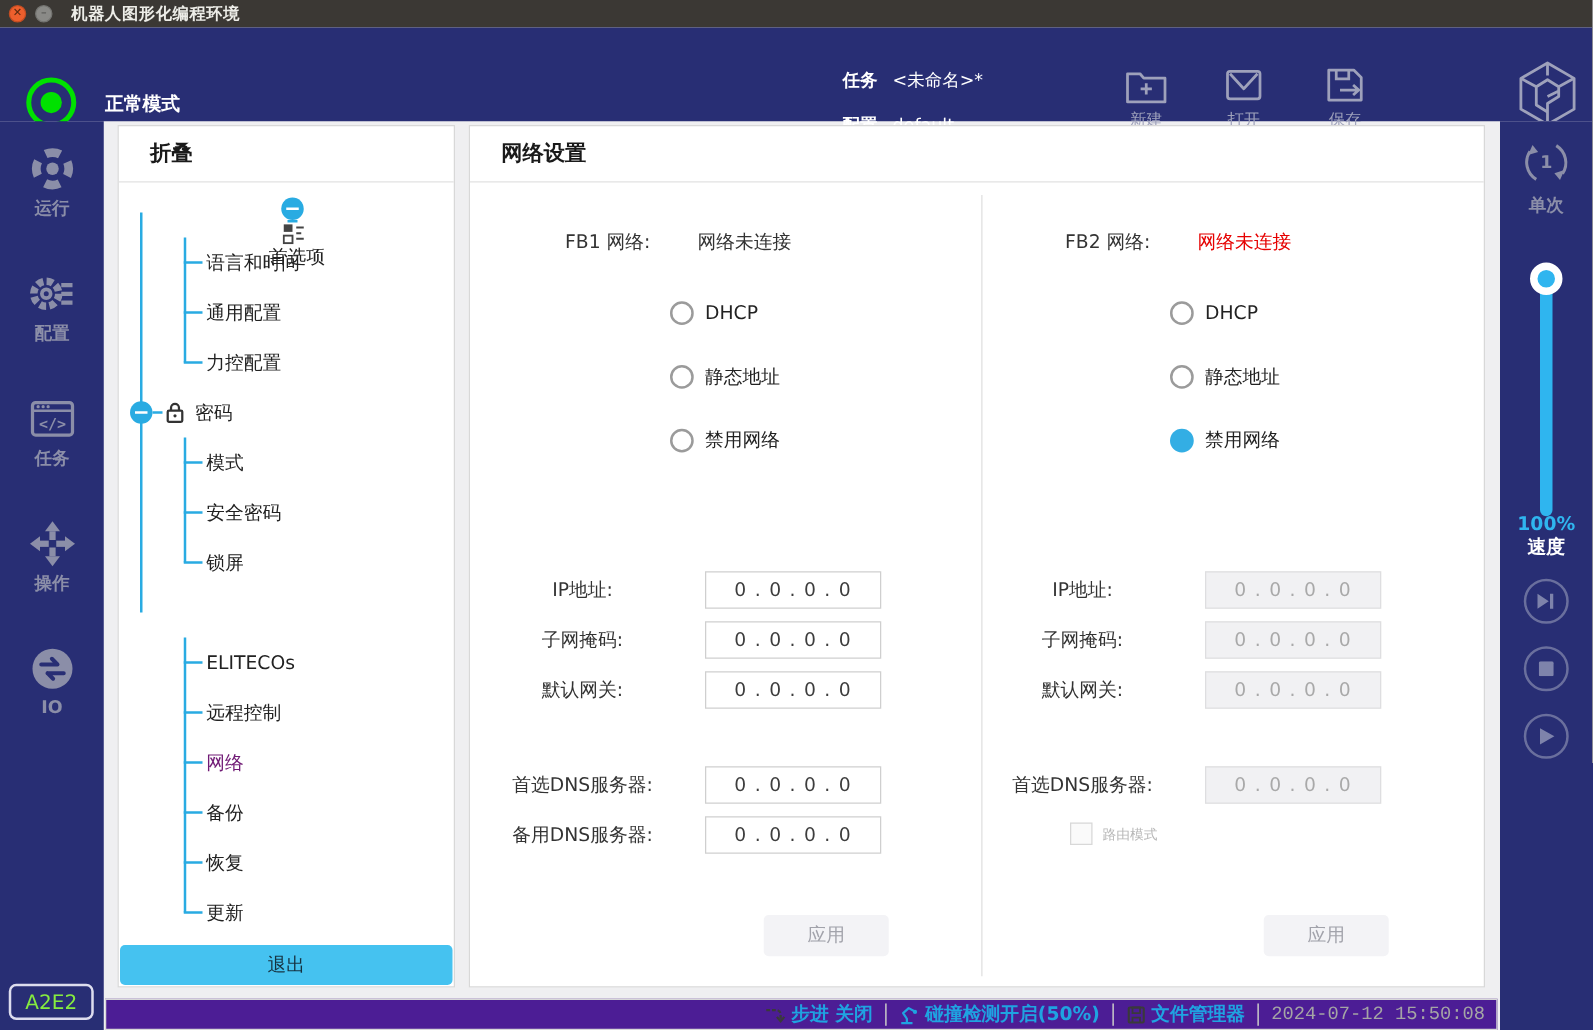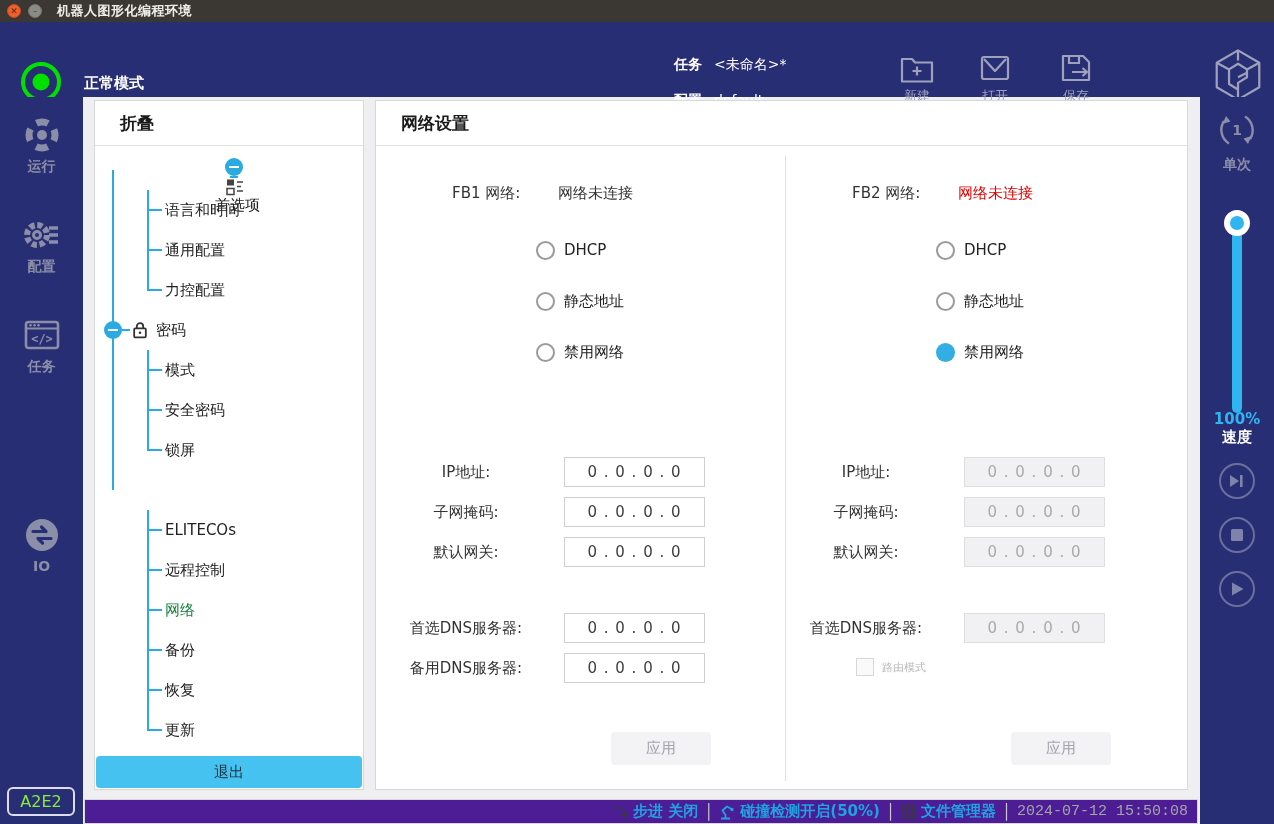--- a/index.html
+++ b/index.html
@@ -42,21 +42,21 @@
   .card { position:absolute; top:100px; background:#fff; border:1px solid #D8D8D8; }
   .card-head { height:45px; line-height:44px; border-bottom:1px solid #E2E2E2; font-weight:bold; font-size:17px; color:#1a1a1a; padding-left:25px; }
 
   
   .treepanel { left:94px; width:270px; height:690px; }
   .tree-body { position:relative; height:608px; }
   .trow { position:absolute; left:0; right:0; height:40px; display:flex; align-items:center; font-size:15px; color:#222; }
   .trow.parent { padding-left:9px; }
   .trow.child { padding-left:70px; }
   .trow.child::before { content:""; position:absolute; left:52px; top:19px; width:15px; height:2px; background:#29ABE2; }
-  .trow.child.selected { color:#15803d; }
+  .trow.child.selected { color:#701a75; }
   .node { width:18px; height:18px; border-radius:50%; background:#29ABE2; position:relative; flex:0 0 auto; }
   .node::after { content:""; position:absolute; left:4px; top:8px; width:10px; height:2px; background:#fff; }
   .node-link { width:8px; height:2px; background:#29ABE2; flex:0 0 auto; }
   .ticon { margin-left:2px; flex:0 0 auto; }
   .trow.parent .tlabel { margin-left:8px; }
   .tline { position:absolute; width:2px; background:#29ABE2; }
   .trunk { left:17px; top:24px; height:320px; }
   .grp1 { left:52px; top:44px; height:100px; }
   .grp2 { left:52px; top:204px; height:100px; }
   .grp3 { left:52px; top:364px; height:220px; }
@@ -183,20 +183,33 @@
       <svg width="40" height="40" viewBox="0 0 40 40" style="margin:0 auto;display:block;">
           <rect x="4" y="7" width="32" height="26" rx="2.5" fill="none" stroke="#8B8EA8" stroke-width="2.6"></rect>
           <line x1="4" y1="13.5" x2="36" y2="13.5" stroke="#8B8EA8" stroke-width="2"></line>
           <circle cx="8.5" cy="10.3" r="1.3" fill="#8B8EA8"></circle>
           <circle cx="12.5" cy="10.3" r="1.3" fill="#8B8EA8"></circle>
           <circle cx="16.5" cy="10.3" r="1.3" fill="#8B8EA8"></circle>
           <text x="20" y="28" font-size="12" font-weight="bold" fill="#8B8EA8" text-anchor="middle" font-family="'DejaVu Sans Mono',monospace">&lt;/&gt;</text>
         </svg>
       <span class="nlabel">任务</span>
     </div>
+    <div class="nav-item" style="top:318px;">
+      <svg width="40" height="40" viewBox="0 0 40 40" fill="#8B8EA8" style="margin:0 auto;display:block;">
+          <polygon points="20,2 26,10 14,10"></polygon>
+          <polygon points="20,38 26,30 14,30"></polygon>
+          <polygon points="2,20 10,14 10,26"></polygon>
+          <polygon points="38,20 30,14 30,26"></polygon>
+          <rect x="17.5" y="10" width="5" height="7"></rect>
+          <rect x="17.5" y="23" width="5" height="7"></rect>
+          <rect x="10" y="17.5" width="7" height="5"></rect>
+          <rect x="23" y="17.5" width="7" height="5"></rect>
+        </svg>
+      <span class="nlabel">操作</span>
+    </div>
     <div class="nav-item" style="top:418px;">
       <svg width="40" height="40" viewBox="0 0 40 40" style="margin:0 auto;display:block;">
           <circle cx="20" cy="20" r="16" fill="#8B8EA8"></circle>
           <path d="M11 16.5 h13 M24 16.5 l-4.5 -4.5 M29 23.5 h-13 M16 23.5 l4.5 4.5" stroke="#282E74" stroke-width="3.2" fill="none" stroke-linecap="round"></path>
         </svg>
       <span class="nlabel">IO</span>
     </div>
     <div class="nav-badge">A2E2</div>
   </div>
 

